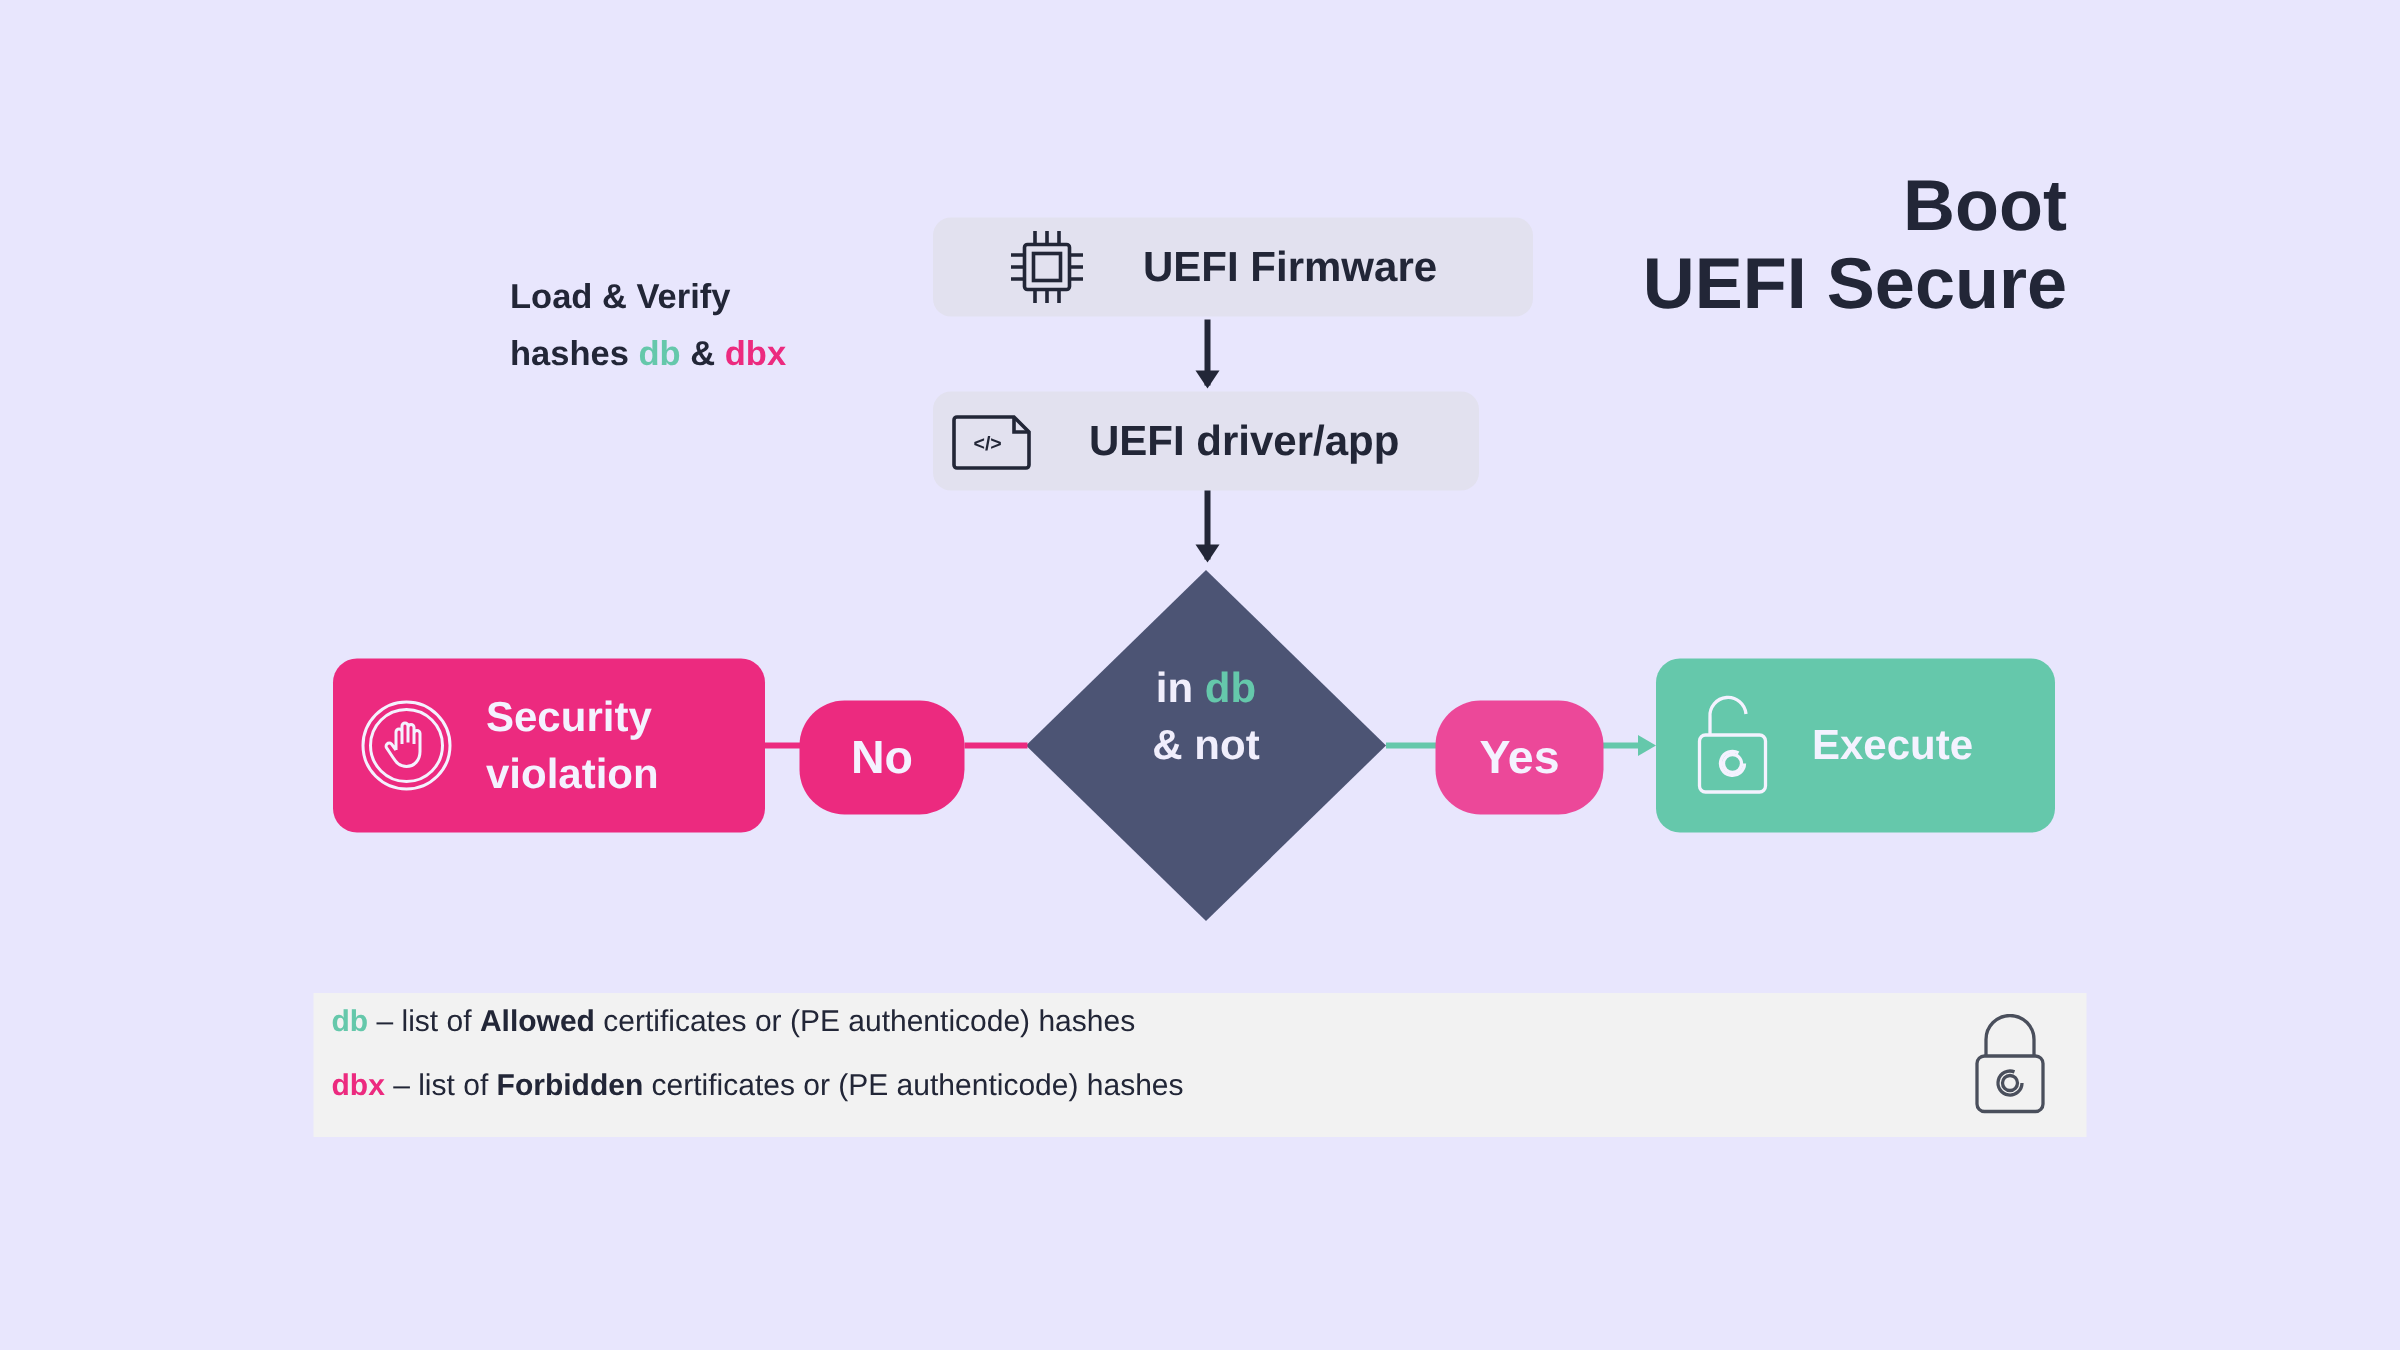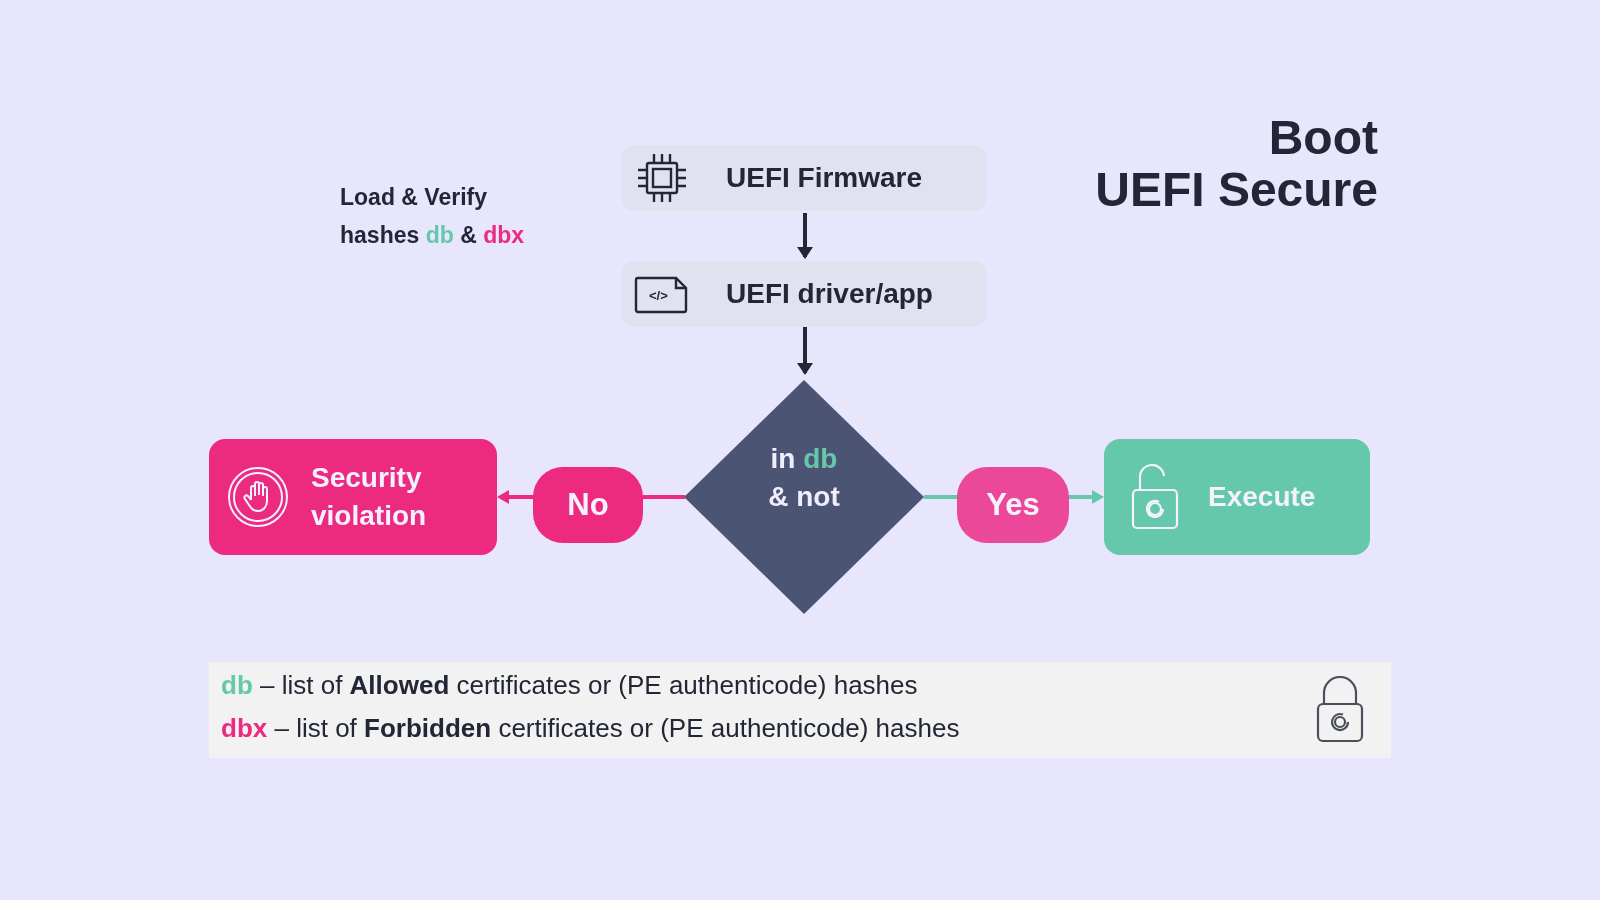--- a/index.html
+++ b/index.html
@@ -10,44 +10,44 @@
   .green{color:#65c8ab;}
   .pink{color:#ec2a7f;}
   .step{left:622px;width:364px;height:66px;background:#e2e1ef;border-radius:12px;display:flex;align-items:center;}
   .step .ic{width:56px;height:56px;margin-left:12px;display:flex;align-items:center;justify-content:center;}
   .step .lbl{margin-left:36px;font-size:28px;font-weight:bold;color:#222637;}
   .arrow-v{width:4px;background:#222637;}
   .arrow-v::after{content:"";position:absolute;left:-6px;bottom:-2px;border-left:8px solid transparent;border-right:8px solid transparent;border-top:12px solid #222637;}
   .diamond{left:684px;top:380px;width:240px;height:234px;}
   .dtext{left:684px;top:440px;width:240px;text-align:center;color:#f0eefc;font-size:28px;font-weight:bold;line-height:38px;}
   .box{height:116px;border-radius:16px;display:flex;align-items:center;color:#f4f2ff;font-weight:bold;font-size:28px;}
-  .violation{left:209px;top:439px;width:288px;background:#ec2a7f;}
+  .violation{left:222px;top:439px;width:288px;background:#ec2a7f;}
   .execute{left:1104px;top:439px;width:266px;background:#65c8ab;}
   .pill{height:76px;border-radius:30px;display:flex;align-items:center;justify-content:center;color:#f4f2ff;font-weight:bold;font-size:31px;}
   .no{left:533px;top:467px;width:110px;background:#ec2a7f;}
   .yes{left:957px;top:467px;width:112px;background:#ec4899;}
   .line{height:4px;}
   .legend{left:209px;top:662px;width:1182px;height:96px;background:#f2f2f2;}
-  .legend .row{position:absolute;left:12px;font-size:26px;color:#222637;white-space:nowrap;}
+  .legend .row{position:absolute;left:12px;font-size:20px;color:#222637;white-space:nowrap;}
   .legend b{font-weight:bold;}
 </style>
 </head>
 <body>
 
 <div class="abs title">
   <div>Boot</div>
   <div>UEFI Secure</div>
 </div>
 
 <div class="abs note">
   <div>Load &amp; Verify</div>
   <div><span>hashes </span><span class="green">db</span><span> &amp; </span><span class="pink">dbx</span></div>
 </div>
 
-<div class="abs step" style="top:145px;">
+<div class="abs step" style="top:145px;padding-left:36px;">
   <div class="ic">
     <svg width="56" height="56" viewBox="0 0 56 56" fill="none" stroke="#222637" stroke-width="2.4">
       <rect x="13" y="13" width="30" height="30" rx="2"></rect>
       <rect x="19" y="19" width="18" height="18"></rect>
       <path d="M20 4v9M28 4v9M36 4v9M20 43v9M28 43v9M36 43v9M4 20h9M4 28h9M4 36h9M43 20h9M43 28h9M43 36h9"></path>
     </svg>
   </div>
   <span class="lbl">UEFI Firmware</span>
 </div>
 

